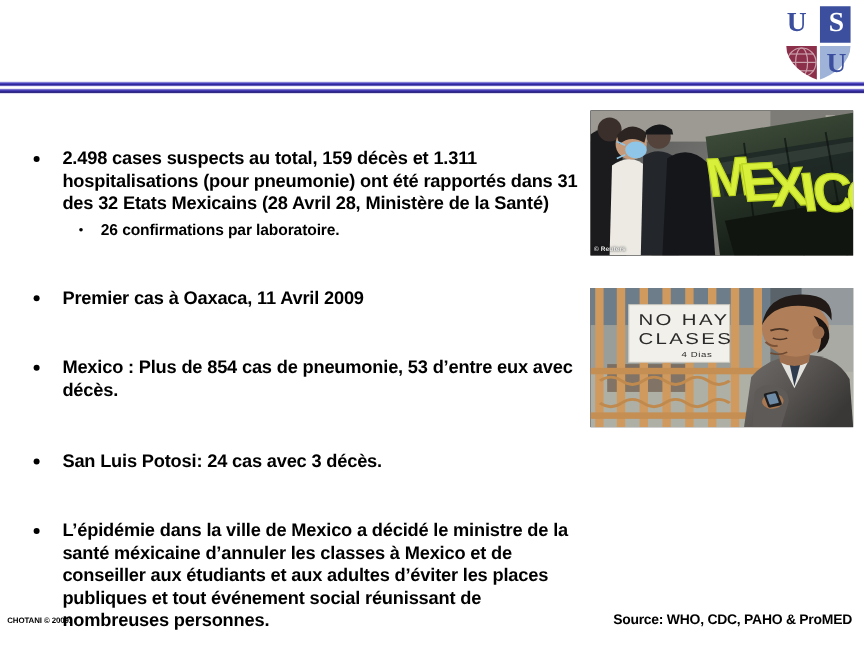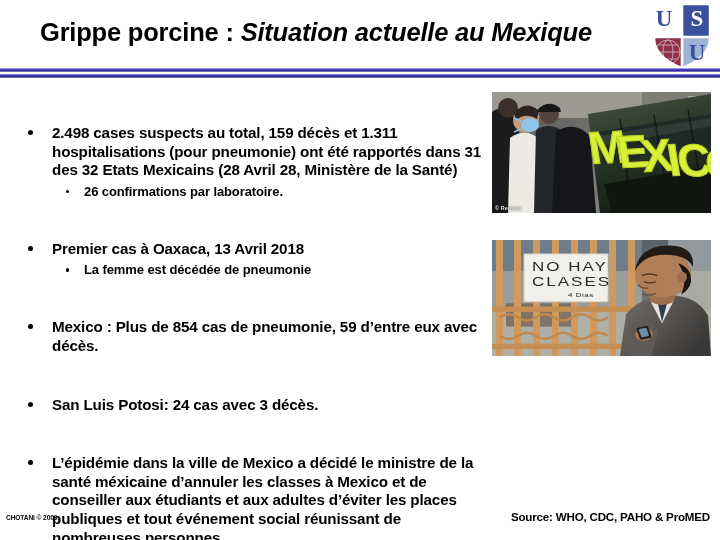--- a/index.html
+++ b/index.html
@@ -187,23 +187,20 @@
     font-size: 11.6px;
     font-weight: bold;
     letter-spacing: -0.2px;
   }
 </style>
 </head>
 <body>
 
 <div id="slide">
 
-  <div class="title-zone">
-    <div class="slide-title"><span class="t-normal">Grippe porcine : </span><span class="t-italic">Situation actuelle au Mexique</span></div>
-  </div>
 
   <div class="logo">
     <svg viewBox="0 0 68 70" xmlns="http://www.w3.org/2000/svg" aria-hidden="true">
 
       <defs>
         <clipPath id="shieldClip">
           <path d="M6 4 H62 V38 C62 54 46 64 34 68 C22 64 6 54 6 38 Z"></path>
         </clipPath>
       </defs>
       <g clip-path="url(#shieldClip)">
@@ -246,32 +243,26 @@
         <ul class="lvl2">
           <li class="b2">
             <span class="bullet-dot"></span>
             <span class="btext">26 confirmations  par laboratoire.</span>
           </li>
         </ul>
       </li>
 
       <li class="b1">
         <span class="bullet-dot"></span>
-        <span class="btext">Premier cas à Oaxaca, 13 Avril 2018</span>
-        <ul class="lvl2">
-          <li class="b2">
-            <span class="bullet-dot"></span>
-            <span class="btext">La femme est décédée de pneumonie</span>
-          </li>
-        </ul>
+        <span class="btext">Premier cas à Oaxaca, 11 Avril 2009</span>
       </li>
 
       <li class="b1">
         <span class="bullet-dot"></span>
-        <span class="btext">Mexico : Plus de  854 cas de pneumonie, 59 d’entre eux avec décès.</span>
+        <span class="btext">Mexico : Plus de  854 cas de pneumonie, 53 d’entre eux avec décès.</span>
       </li>
 
       <li class="b1">
         <span class="bullet-dot"></span>
         <span class="btext">San Luis Potosi: 24 cas avec 3 décès.</span>
       </li>
 
 
       <li class="b1">
         <span class="bullet-dot"></span>

